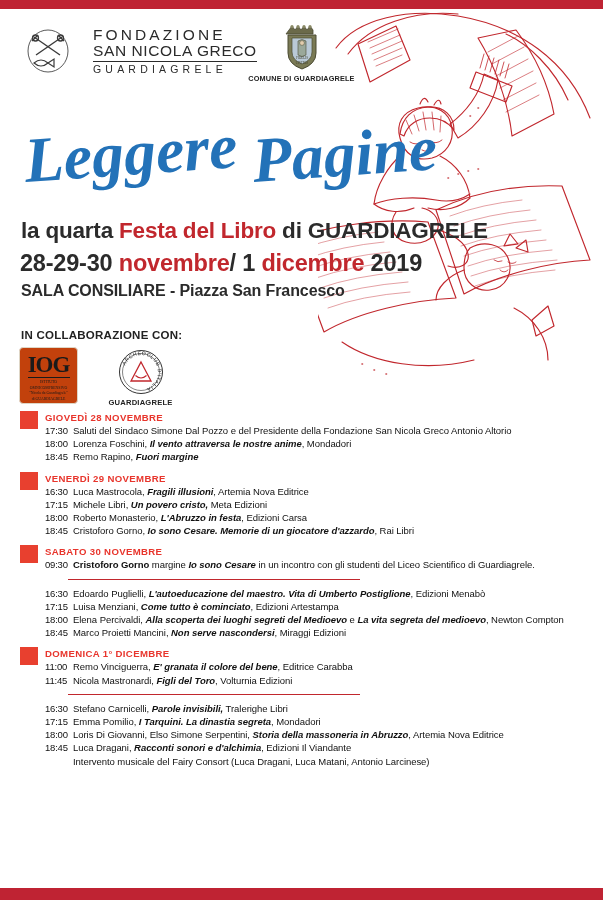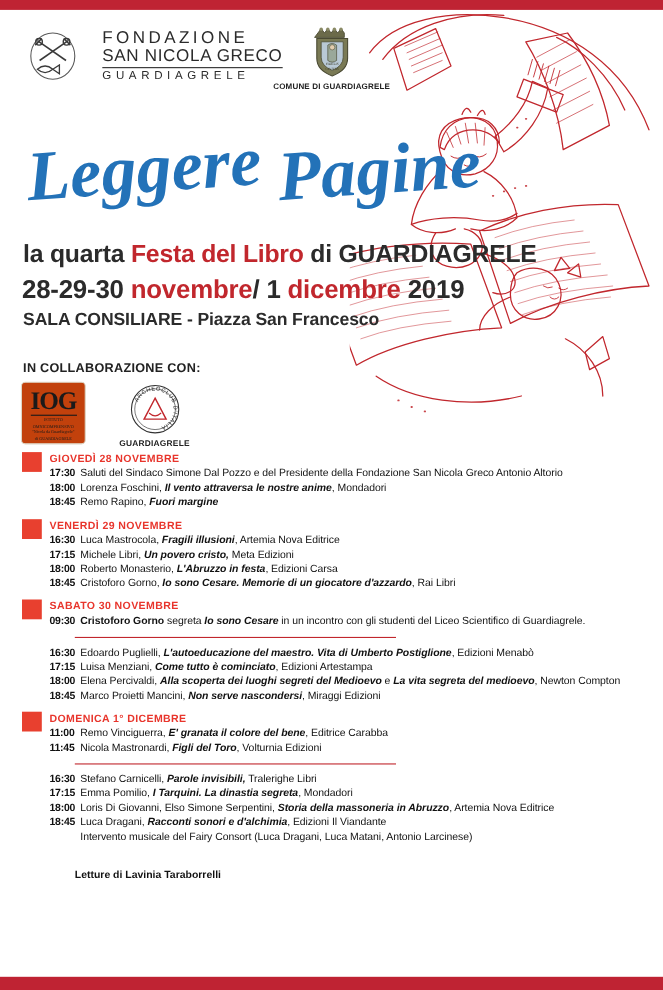--- a/index.html
+++ b/index.html
@@ -54,21 +54,21 @@
   .archeo{position:absolute;left:88px;top:348px;width:105px;text-align:center;}
   .archeo-circ{width:48px;height:48px;margin:0 auto;}
   .archeo-cap{font-size:7.6px;font-weight:bold;color:#222;margin-top:2px;letter-spacing:0.2px;}
 
   
   .sched{position:absolute;left:0;top:412px;width:603px;}
   .daygroup{position:relative;margin-bottom:0;}
   .daymark{position:absolute;left:20px;width:18px;height:18px;background:#ea4335;background:#e8402f;}
   .dayhead{font-size:9.6px;font-weight:bold;color:#e8352c;letter-spacing:0.35px;padding-left:45px;line-height:12px;}
   .row{font-size:9.5px;color:#111;padding-left:45px;line-height:13.2px;white-space:nowrap;letter-spacing:-0.05px;}
-  .row .t{font-weight:bold;display:inline-block;width:28px;letter-spacing:-0.2px;}
+  .row .t{font-weight:normal;display:inline-block;width:28px;letter-spacing:-0.2px;}
   .row .it{font-weight:bold;font-style:italic;}
   .row .bd{font-weight:bold;}
   .row .cont{display:inline-block;width:28px;}
   .sep{height:1px;background:#c1272d;margin:7px 0 7px 68px;width:292px;}
   .gap{height:9px;}
   .closing{font-size:9.5px;font-weight:bold;color:#111;padding-left:68px;margin-top:13px;}
 </style>
 </head>
 <body>
 
@@ -298,38 +298,37 @@
         <div class="dayhead">VENERDÌ 29 NOVEMBRE</div>
         <div class="row"><span class="t">16:30</span><span>Luca Mastrocola, </span><span class="it">Fragili illusioni</span><span>, Artemia Nova Editrice</span></div>
         <div class="row"><span class="t">17:15</span><span>Michele Libri, </span><span class="it">Un povero cristo,</span><span> Meta Edizioni</span></div>
         <div class="row"><span class="t">18:00</span><span>Roberto Monasterio, </span><span class="it">L'Abruzzo in festa</span><span>, Edizioni Carsa</span></div>
         <div class="row"><span class="t">18:45</span><span>Cristoforo Gorno, </span><span class="it">Io sono Cesare. Memorie di un giocatore d'azzardo</span><span>, Rai Libri</span></div>
       </div>
       <div class="gap"></div>
       <div class="daygroup">
         <div class="daymark" style="top: -1px;"></div>
         <div class="dayhead">SABATO 30 NOVEMBRE</div>
-        <div class="row"><span class="t">09:30</span><span class="bd">Cristoforo Gorno</span><span> segreta </span><span class="it">Io sono Cesare</span><span> in un incontro con gli studenti del Liceo Scientifico di Guardiagrele.</span></div>
+        <div class="row"><span class="t">09:30</span><span class="bd">Cristoforo Gorno</span><span> margine </span><span class="it">Io sono Cesare</span><span> in un incontro con gli studenti del Liceo Scientifico di Guardiagrele.</span></div>
         <div class="sep"></div>
         <div class="row"><span class="t">16:30</span><span>Edoardo Puglielli, </span><span class="it">L'autoeducazione del maestro. Vita di Umberto Postiglione</span><span>, Edizioni Menabò</span></div>
         <div class="row"><span class="t">17:15</span><span>Luisa Menziani, </span><span class="it">Come tutto è cominciato</span><span>, Edizioni Artestampa</span></div>
         <div class="row"><span class="t">18:00</span><span>Elena Percivaldi, </span><span class="it">Alla scoperta dei luoghi segreti del Medioevo</span><span> e </span><span class="it">La vita segreta del medioevo</span><span>, Newton Compton</span></div>
         <div class="row"><span class="t">18:45</span><span>Marco Proietti Mancini, </span><span class="it">Non serve nascondersi</span><span>, Miraggi Edizioni</span></div>
       </div>
       <div class="gap"></div>
       <div class="daygroup">
         <div class="daymark" style="top: -1px;"></div>
         <div class="dayhead">DOMENICA 1° DICEMBRE</div>
         <div class="row"><span class="t">11:00</span><span>Remo Vinciguerra, </span><span class="it">E' granata il colore del bene</span><span>, Editrice Carabba</span></div>
         <div class="row"><span class="t">11:45</span><span>Nicola Mastronardi, </span><span class="it">Figli del Toro</span><span>, Volturnia Edizioni</span></div>
         <div class="sep"></div>
         <div class="row"><span class="t">16:30</span><span>Stefano Carnicelli, </span><span class="it">Parole invisibili,</span><span> Tralerighe Libri</span></div>
         <div class="row"><span class="t">17:15</span><span>Emma Pomilio, </span><span class="it">I Tarquini. La dinastia segreta</span><span>, Mondadori</span></div>
         <div class="row"><span class="t">18:00</span><span>Loris Di Giovanni, Elso Simone Serpentini, </span><span class="it">Storia della massoneria in Abruzzo</span><span>, Artemia Nova Editrice</span></div>
         <div class="row"><span class="t">18:45</span><span>Luca Dragani, </span><span class="it">Racconti sonori e d'alchimia</span><span>, Edizioni Il Viandante</span></div>
         <div class="row"><span class="cont"></span><span>Intervento musicale del Fairy Consort (Luca Dragani, Luca Matani, Antonio Larcinese)</span></div>
       </div>
       <div class="gap"></div>
-      <div class="closing">Letture di Lavinia Taraborrelli</div>
     </div>
 
   <div class="bar-bottom"></div>
 </div>
 
 </body></html>

